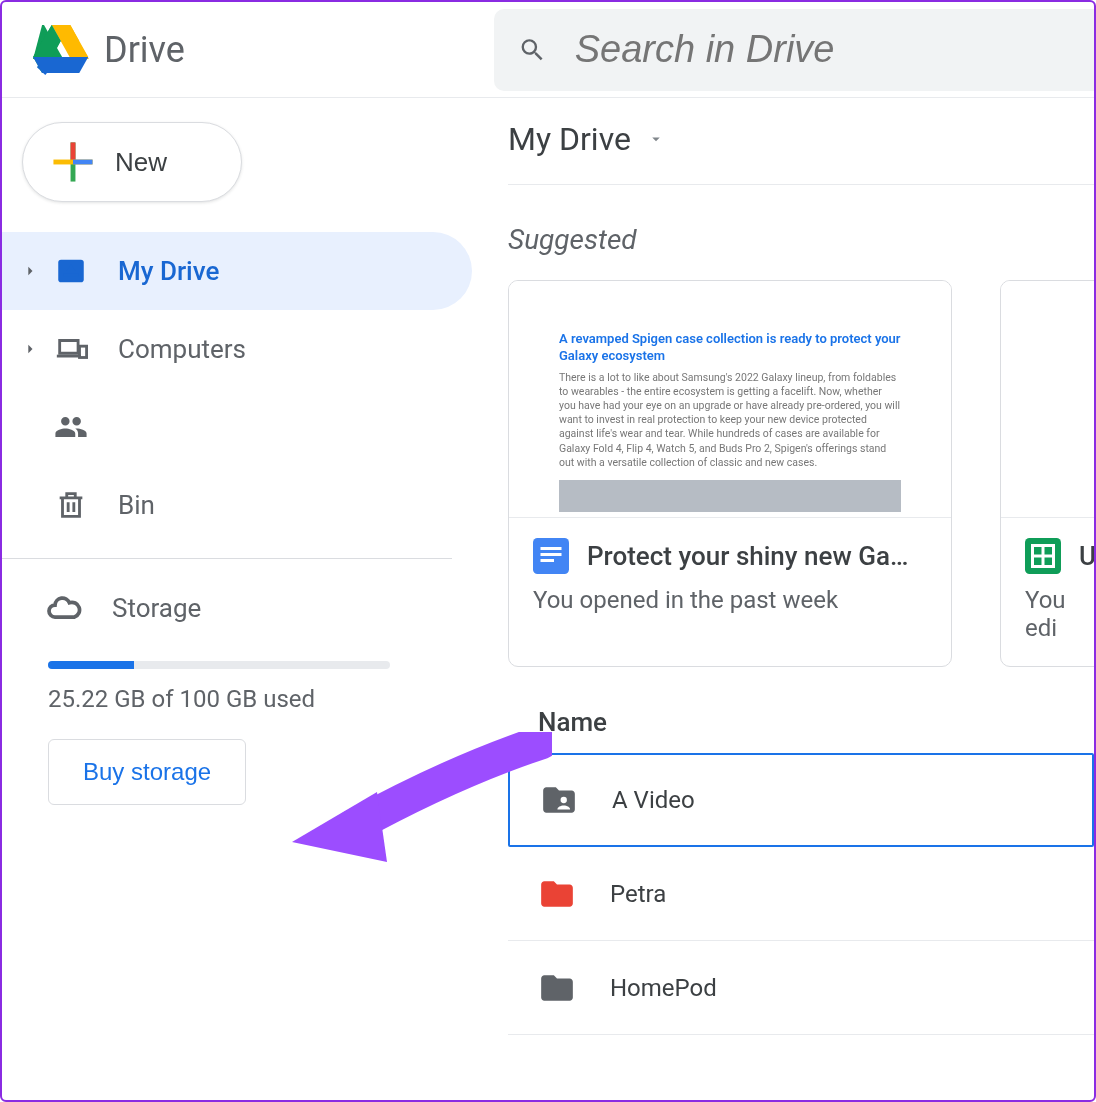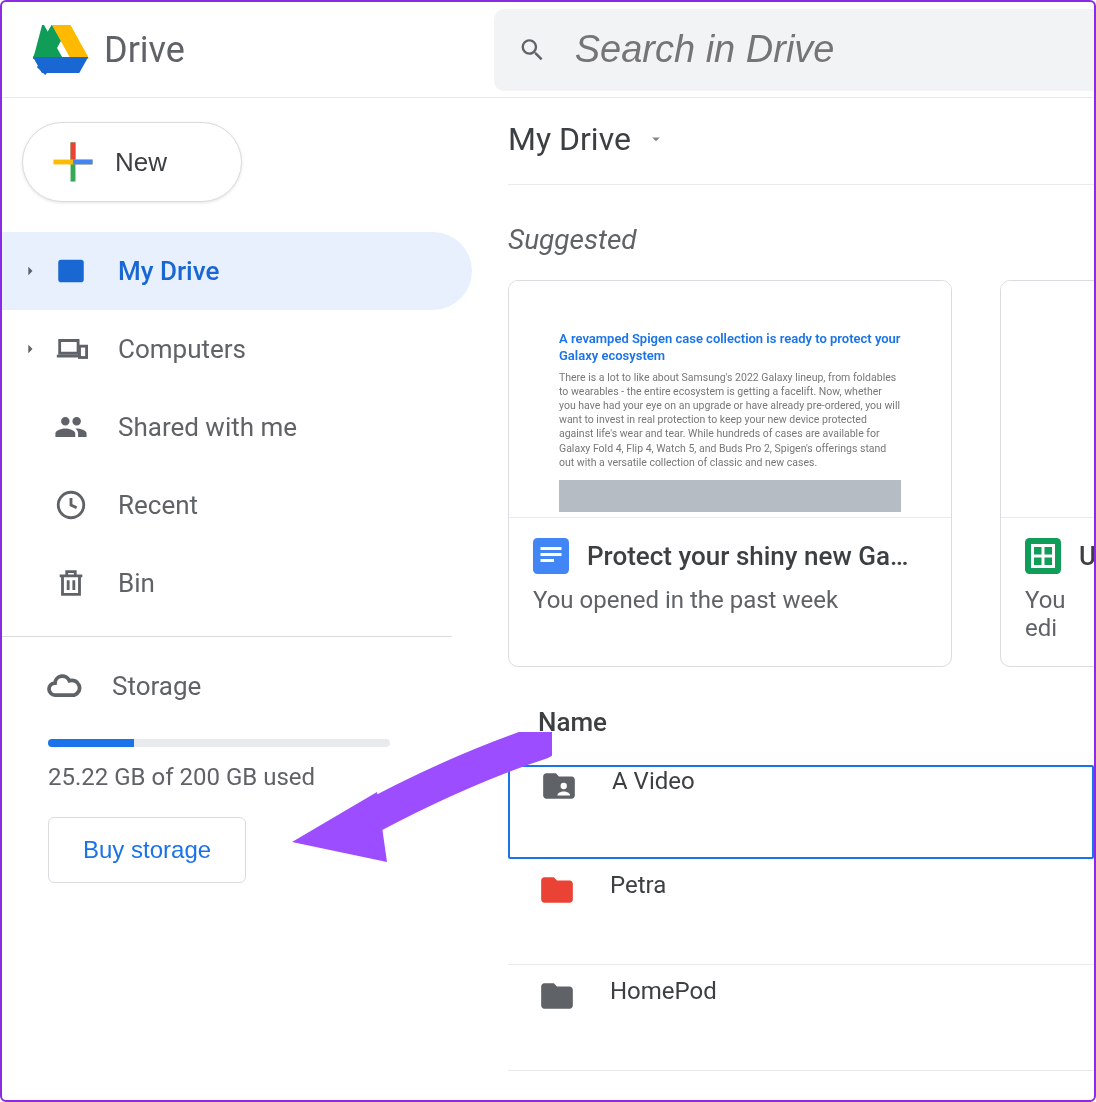--- a/index.html
+++ b/index.html
@@ -116,23 +116,23 @@
   .preview-body { line-height: 1.35; font-size: 10.5px; }
   .preview-img { background: #b6bcc4; height: 32px; margin-top: 10px; }
   .card-footer { border-top: 1px solid #e8eaed; padding: 20px 24px 24px 24px; }
   .card-title-row { display: flex; align-items: center; gap: 18px; }
   .doc-icon { width: 36px; height: 36px; flex-shrink: 0; }
   .card-title { font-size: 26px; font-weight: 500; color: #3c4043; white-space: nowrap; overflow: hidden; text-overflow: ellipsis; }
   .card-sub { font-size: 24px; color: #5f6368; margin-top: 12px; }
   .card.partial { width: 120px; overflow: hidden; }
   .col-header { font-size: 26px; color: #3c4043; font-weight: 500; padding: 40px 0 16px 30px; }
   .file-row {
-    height: 94px; display: flex; 
+    height: 94px; display: flex; align-items: center;
     padding-left: 30px; border-bottom: 1px solid #e8eaed;
-    font-size: 24px; color: #3c4043; cursor: pointer; gap: 34px; margin-top: 12px;
+    font-size: 24px; color: #3c4043; cursor: pointer; gap: 34px;
   }
   .file-row.selected { border: 2px solid #1a73e8; border-radius: 2px; }
   .folder-icon { width: 38px; height: 38px; }
   .arrow-annotation {
     position: absolute; left: 290px; top: 730px;
     width: 260px; height: 130px;
     pointer-events: none;
   }
 </style>
 </head>
@@ -198,29 +198,20 @@
             <path d="M2 17h17" stroke="#5f6368" stroke-width="2"></path>
             <rect x="18" y="10" width="5" height="8" fill="none" stroke="#5f6368" stroke-width="2"></rect>
           </svg>
         <span>Computers</span>
       </div>
       <div class="nav-item">
         <svg class="chev" viewBox="0 0 24 24"></svg>
         <svg class="nav-icon" viewBox="0 0 24 24">
             <path d="M16 11c1.66 0 2.99-1.34 2.99-3S17.66 5 16 5s-3 1.34-3 3 1.34 3 3 3zm-8 0c1.66 0 2.99-1.34 2.99-3S9.66 5 8 5 5 6.34 5 8s1.34 3 3 3zm0 2c-2.33 0-7 1.17-7 3.5V19h14v-2.5c0-2.33-4.67-3.5-7-3.5zm8 0c-.29 0-.62.02-.97.05 1.16.84 1.97 1.97 1.97 3.45V19h6v-2.5c0-2.33-4.67-3.5-7-3.5z"></path>
           </svg>
-        <span>Shared with me</span>
-      </div>
-      <div class="nav-item">
-        <svg class="chev" viewBox="0 0 24 24"></svg>
-        <svg class="nav-icon" viewBox="0 0 24 24">
-            <circle cx="12" cy="12" r="9" fill="none" stroke="#5f6368" stroke-width="2"></circle>
-            <path d="M12 7v5l4 2" fill="none" stroke="#5f6368" stroke-width="2"></path>
-          </svg>
-        <span>Recent</span>
       </div>
       <div class="nav-item">
         <svg class="chev" viewBox="0 0 24 24"></svg>
         <svg class="nav-icon" viewBox="0 0 24 24">
             <path d="M6 7h12v13H6z M4 7h16 M9 4h6v3H9z M10 10v7 M14 10v7" fill="none" stroke="#5f6368" stroke-width="2"></path>
           </svg>
         <span>Bin</span>
       </div>
     </div>
 
@@ -228,21 +219,21 @@
 
     <div class="storage-row">
       <svg class="cloud-icon" viewBox="0 0 24 24">
           <path d="M19 18H6a4 4 0 010-8 5 5 0 019.6-1.5A4 4 0 0119 18z"></path>
         </svg>
       <span>Storage</span>
     </div>
     <div class="storage-bar">
       <div class="storage-fill" id="storage-fill" style="width: 25.22%;"></div>
     </div>
-    <div class="storage-text">25.22 GB of 200 GB used</div>
+    <div class="storage-text">25.22 GB of 100 GB used</div>
     <button class="buy-btn">Buy storage</button>
   </div>
 
   <div class="main">
     <div class="breadcrumb">
       <span>My Drive</span>
       <svg class="dropdown-caret" viewBox="0 0 24 24">
           <path d="M7 10l5 5 5-5z"></path>
         </svg>
     </div>

